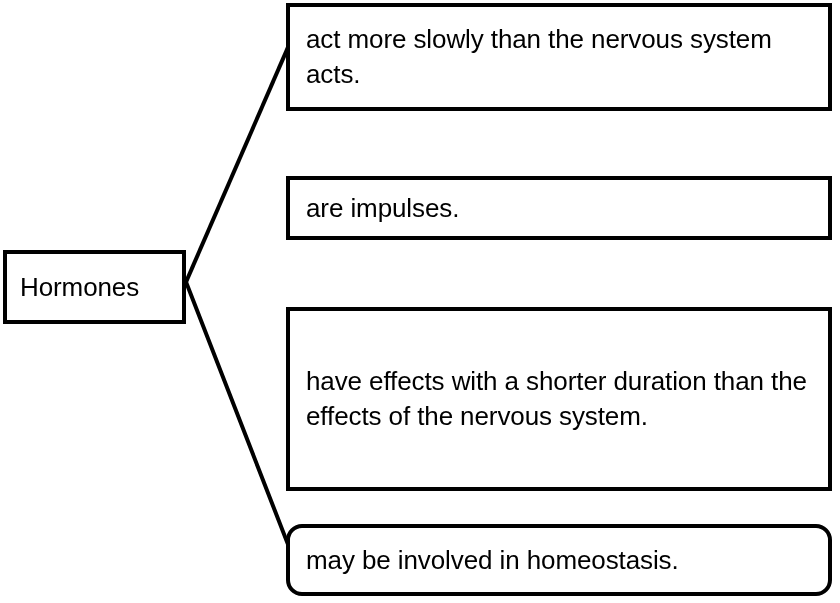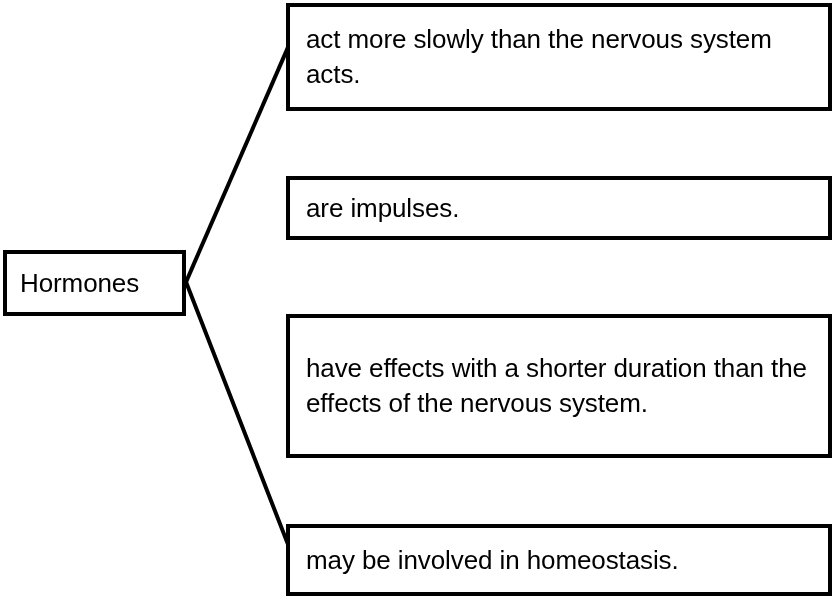--- a/index.html
+++ b/index.html
@@ -37,40 +37,40 @@
     font-size: 26px;
     line-height: 35px;
     letter-spacing: -0.1px;
     color: #000000;
     white-space: pre-line;
   }
   #root-node {
     left: 3px;
     top: 250px;
     width: 183px;
-    height: 66px;
+    height: 74px;
     justify-content: flex-start;
     z-index: 2;
   }
   #root-node .node-text {
     padding-left: 13px;
   }
   .branch-node {
     left: 286px;
     width: 546px;
     z-index: 2;
   }
   .branch-node .node-text {
     padding-left: 16px;
     padding-right: 6px;
   }
   #branch-node-0 { top: 3px;   height: 108px; }
   #branch-node-1 { top: 176px; height: 64px;  }
-  #branch-node-2 { top: 314px; height: 144px; }
-  #branch-node-3 { top: 524px; height: 72px;  }
+  #branch-node-2 { top: 307px; height: 184px; }
+  #branch-node-3 { top: 524px; height: 72px; border-radius: 16px;  }
 </style>
 </head>
 <body>
 
 <div id="canvas">
 
   <svg id="connectors" viewBox="0 0 840 603" width="840" height="603" xmlns="http://www.w3.org/2000/svg">
     <line x1="186" y1="282" x2="289" y2="45" stroke="#000000" stroke-width="4" stroke-linecap="square"></line>
     <line x1="186" y1="282" x2="289" y2="547" stroke="#000000" stroke-width="4" stroke-linecap="square"></line>
   </svg>

